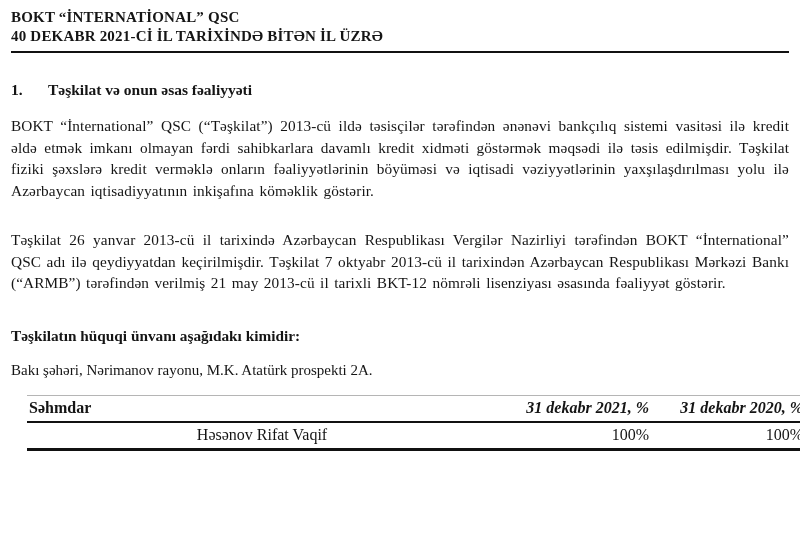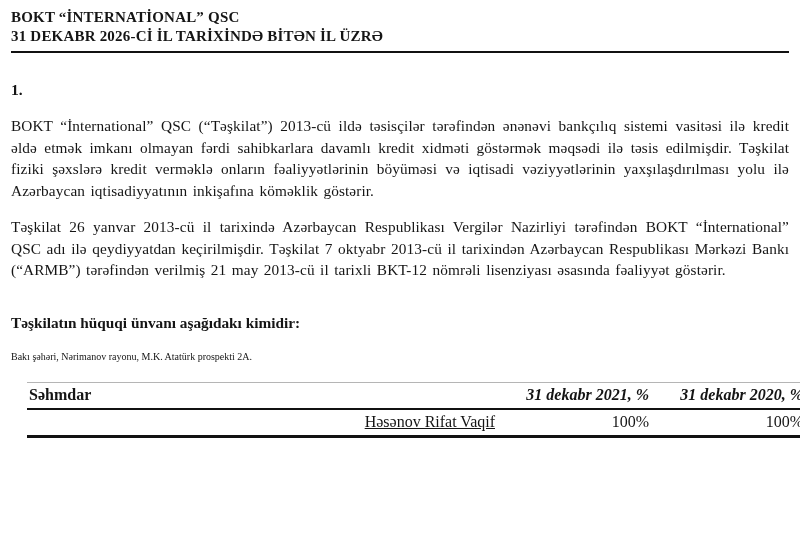--- a/index.html
+++ b/index.html
@@ -41,30 +41,30 @@
   .section-heading .num { width: 37px; flex: 0 0 37px; }
   
   .para {
     margin-top: 15px;
     font-size: 15.3px;
     line-height: 21.5px;
     text-align: justify;
     letter-spacing: 0.1px;
     word-spacing: 1.5px;
   }
-  .para.second { margin-top: 15px; }
+  .para.second { margin-top: 28px; }
   .subheading {
     margin-top: 32px;
     font-weight: bold;
     font-size: 15.3px;
     line-height: 20px;
   }
   .plainline {
     margin-top: 14px;
-    font-size: 10px;
+    font-size: 15px;
     line-height: 20px;
   }
   
   .share-table {
     margin-top: 15px;
     width: 100%;
     border-collapse: collapse;
     border-top: 1px solid #b5b5b5;
     border-bottom: 3px solid #111;
     font-size: 16px;
@@ -75,35 +75,36 @@
     vertical-align: bottom;
   }
   .share-table thead th {
     font-weight: bold;
     border-bottom: 2px solid #111;
     text-align: right;
     white-space: nowrap;
   }
   .share-table thead th.first { text-align: left; }
   .share-table td { text-align: right; }
-  .share-table td.first { text-align: right; text-decoration: underline; }
+  .share-table td.first { text-align: center; }
   .col-year { width: 150px; font-style: italic; }
 </style>
 </head>
 <body>
 
 <div class="page">
 
   <div class="doc-header">
     <div class="hline">BOKT “İNTERNATİONAL” QSC</div>
-    <div class="hline">31 DEKABR 2026-Cİ İL TARİXİNDƏ BİTƏN İL ÜZRƏ</div>
+    <div class="hline">40 DEKABR 2021-Cİ İL TARİXİNDƏ BİTƏN İL ÜZRƏ</div>
   </div>
 
   <div class="section-heading">
     <span class="num">1.</span>
+    <span>Təşkilat və onun əsas fəaliyyəti</span>
   </div>
 
   <div class="para">BOKT “İnternational” QSC (“Təşkilat”) 2013-cü ildə təsisçilər tərəfindən ənənəvi bankçılıq sistemi vasitəsi ilə kredit əldə etmək imkanı olmayan fərdi sahibkarlara davamlı kredit xidməti göstərmək məqsədi ilə təsis edilmişdir. Təşkilat fiziki şəxslərə kredit verməklə onların fəaliyyətlərinin böyüməsi və iqtisadi vəziyyətlərinin yaxşılaşdırılması yolu ilə Azərbaycan iqtisadiyyatının inkişafına köməklik göstərir.</div>
 
   <div class="para second">Təşkilat 26 yanvar 2013-cü il tarixində Azərbaycan Respublikası Vergilər Nazirliyi tərəfindən BOKT “İnternational” QSC adı ilə qeydiyyatdan keçirilmişdir. Təşkilat 7 oktyabr 2013-cü il tarixindən Azərbaycan Respublikası Mərkəzi Bankı (“ARMB”) tərəfindən verilmiş 21 may 2013-cü il tarixli BKT-12 nömrəli lisenziyası əsasında fəaliyyət göstərir.</div>
 
   <div class="subheading">Təşkilatın hüquqi ünvanı aşağıdakı kimidir:</div>
   <div class="plainline">Bakı şəhəri, Nərimanov rayonu, M.K. Atatürk prospekti 2A.</div>
 
 

